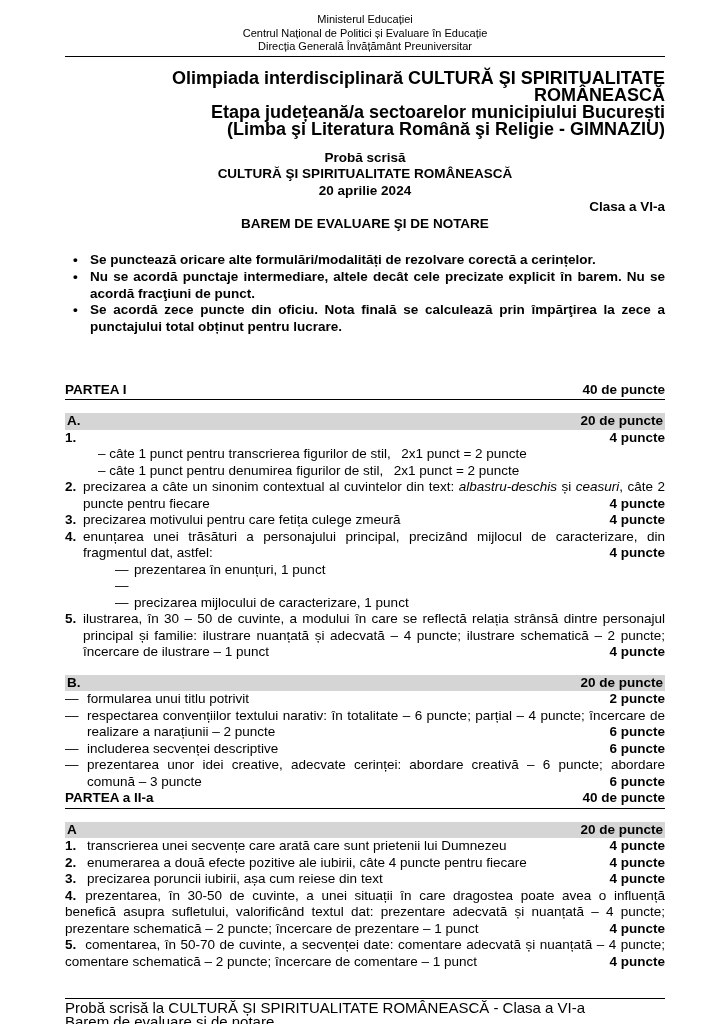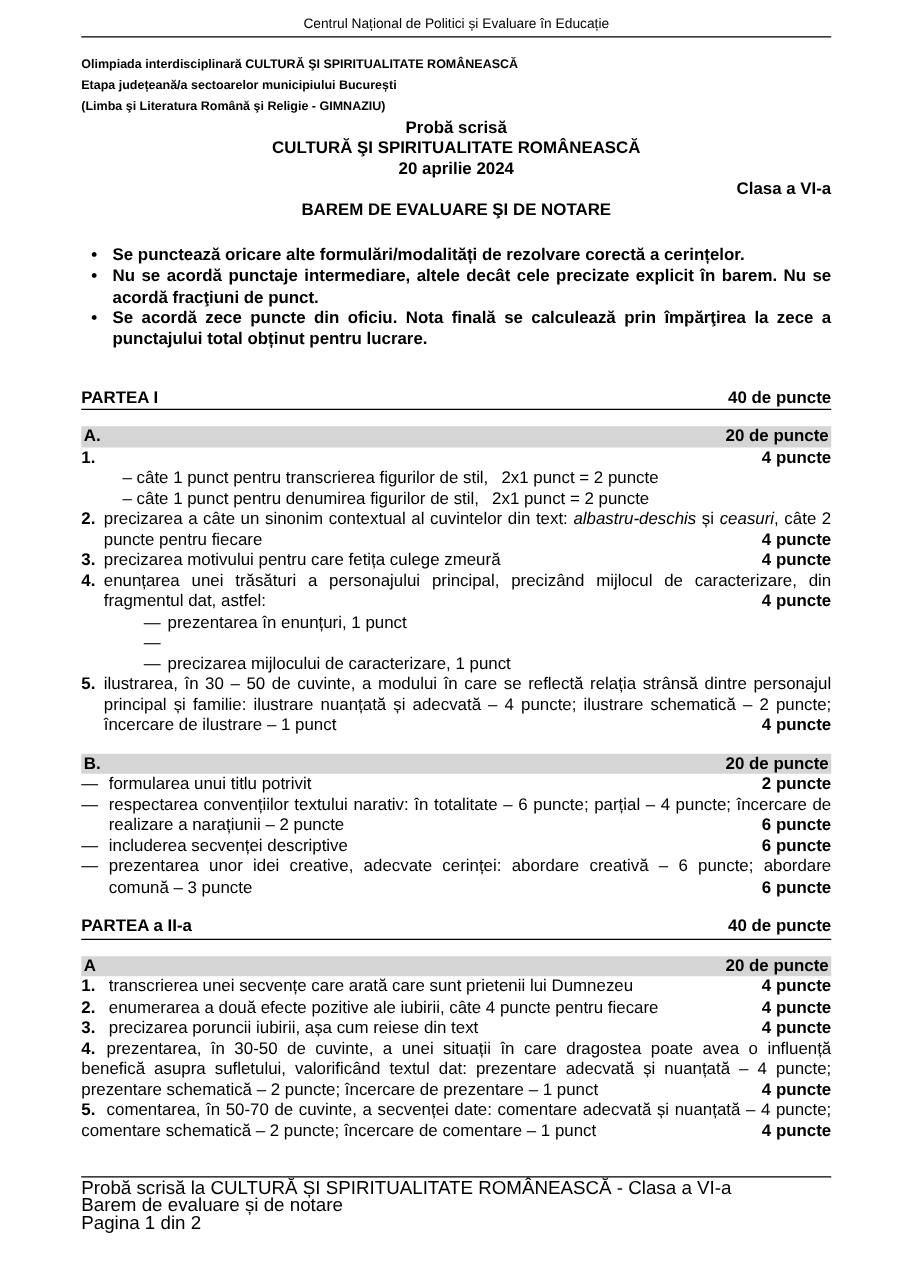--- a/index.html
+++ b/index.html
@@ -7,34 +7,34 @@
   body {
     width:724px; height:1024px; overflow:hidden;
     font-family:"Liberation Sans", sans-serif;
     font-size:13.5px; line-height:16.5px; color:#000;
   }
   .page { padding:13px 59px 0 65px; }
 
   .hdr { text-align:center; font-size:11px; line-height:13.5px; }
   .hdr-rule { border-bottom:1px solid #000; margin-top:2px; }
 
-  .title-block { text-align:left; font-weight:bold; font-size:10px; line-height:17px; margin-top:13px; }
-  .sub-block { text-align:center; font-weight:bold; }
+  .title-block { text-align:right; font-weight:bold; font-size:18px; line-height:17px; margin-top:13px; }
+  .sub-block { text-align:center; font-weight:bold; margin-top:12px; }
   .grade-line { text-align:right; font-weight:bold; }
   .barem-line { text-align:center; font-weight:bold; }
 
   .notes { margin-top:20px; font-weight:bold; }
   .note { display:flex; line-height:16.8px; }
   .note-b { width:25px; flex:none; padding-left:8px; }
   .note-t { flex:1; text-align:justify; }
 
   .part-heading { display:flex; justify-content:space-between; font-weight:bold;
     border-bottom:1.5px solid #000; padding-bottom:1px; }
-  .ph1 { margin-top:30px;gap:18px; }
-  .ph2 { margin-top:15px; }
+  .ph1 { margin-top:46px;gap:18px; }
+  .ph2 { }
 
   .bar { display:flex; justify-content:space-between; font-weight:bold;
     background:#d5d5d5; margin-top:13px; padding:0 2px; }
 
   .item { display:flex; }
   .inum { width:18px; flex:none; font-weight:bold; }
   .ibody { flex:1; text-align:justify; }
   .pts { float:right; font-weight:bold; padding-left:10px; }
   .it { font-style:italic; }
 
@@ -52,21 +52,23 @@
   .footer { margin-top:28px; border-top:1px solid #000; padding-top:2px;
     font-size:15px; line-height:13.5px; }
   .footer-page { text-align:left; margin-top:1px; }
 </style>
 </head>
 <body>
 
 <div class="page">
 
   <div class="hdr">
+    <div>Ministerul Educației</div>
     <div>Centrul Național de Politici și Evaluare în Educație</div>
+    <div>Direcția Generală Învățământ Preuniversitar</div>
     <div class="hdr-rule"></div>
   </div>
 
   <div class="title-block">
     <div>Olimpiada interdisciplinară CULTURĂ ŞI SPIRITUALITATE ROMÂNEASCĂ</div>
     <div>Etapa județeană/a sectoarelor municipiului București</div>
     <div>(Limba şi Literatura Română şi Religie - GIMNAZIU)</div>
   </div>
 
   <div class="sub-block">

